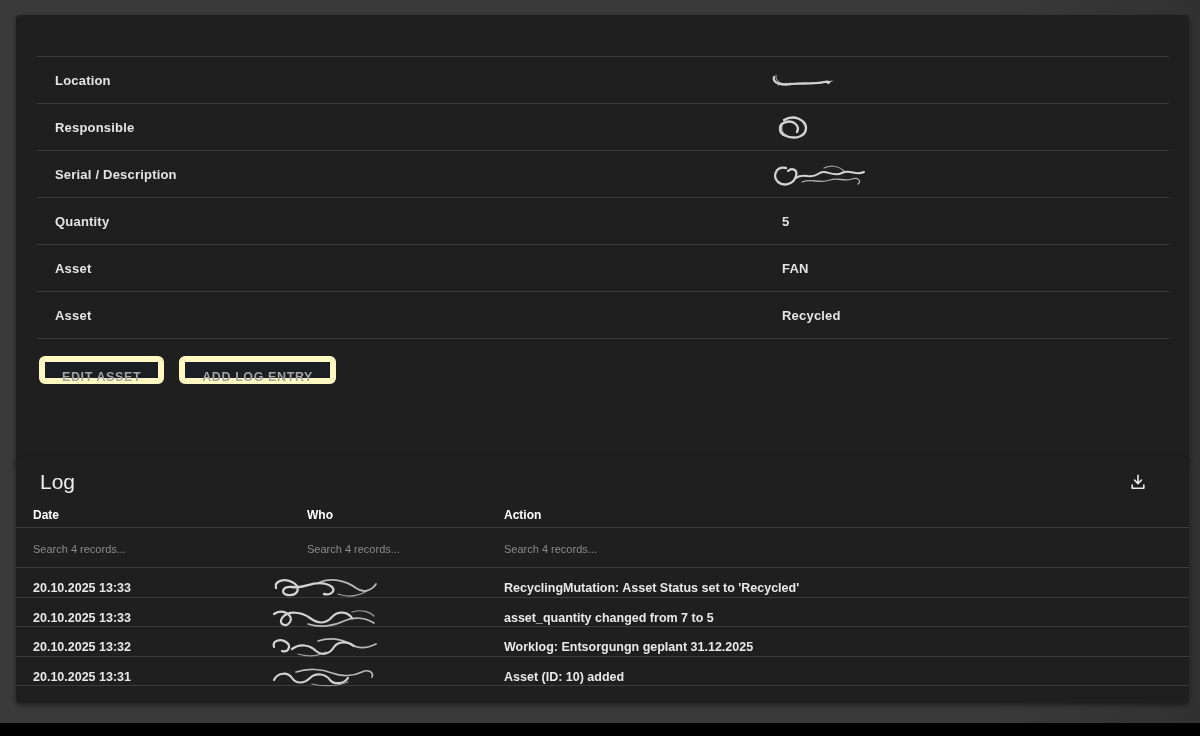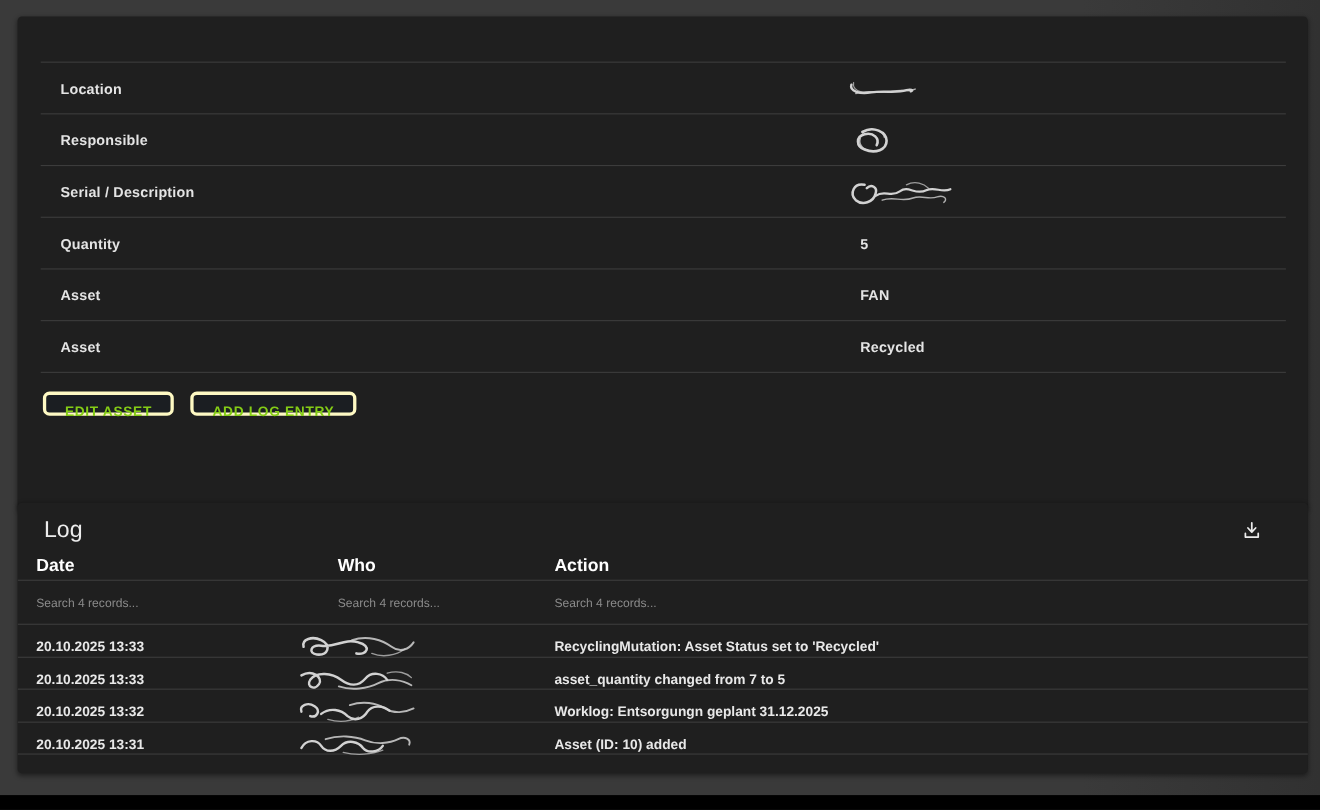--- a/index.html
+++ b/index.html
@@ -38,41 +38,41 @@
     flex:1; color:#e4e4e4; font-size:13px; font-weight:700; letter-spacing:.2px;
     display:flex; align-items:center;
   }
   .scribble { display:block; }
   .scribble path { fill:none; stroke:#d2d2d2; stroke-linecap:round; }
 
   
   .button-row { display:flex; gap:15px; margin:17px 0 0 23px; }
   .outline-btn {
     background:#1b1e22;
-    border:3px solid #fef9c3;
+    border:6px solid #fef9c3;
     border-radius:6px;
-    color:#84cc16;
+    color:#a3a3a3;
     font-family:"Liberation Sans",sans-serif;
     font-size:12.5px; font-weight:700; letter-spacing:.6px;
     padding:8px 17px; height:16px;
     cursor:pointer; white-space:nowrap;
   }
 
   
   .log-header {
     display:flex; align-items:center; justify-content:space-between;
     padding:13px 39px 8px 24px;
   }
   .log-title { color:#ececec; font-size:21px; font-weight:400; }
   .download-btn { background:none; border:none; cursor:pointer; padding:2px; }
   .download-btn svg { display:block; }
 
   .log-table { width:100%; }
   .log-hrow { display:flex; height:25px; align-items:center; }
-  .log-hcell { color:#fff; font-size:16px; font-weight:700; padding-left:17px; }
+  .log-hcell { color:#fff; font-size:12px; font-weight:700; padding-left:17px; }
   .col-date { flex:0 0 274px; }
   .col-who  { flex:0 0 197px; }
   .col-action { flex:1; }
 
   .log-searchrow {
     display:flex; height:41px; align-items:center;
     border-top:1px solid #3c3c3c; border-bottom:1px solid #3c3c3c;
   }
   .search-cell { padding-left:17px; }
   .search-input {

